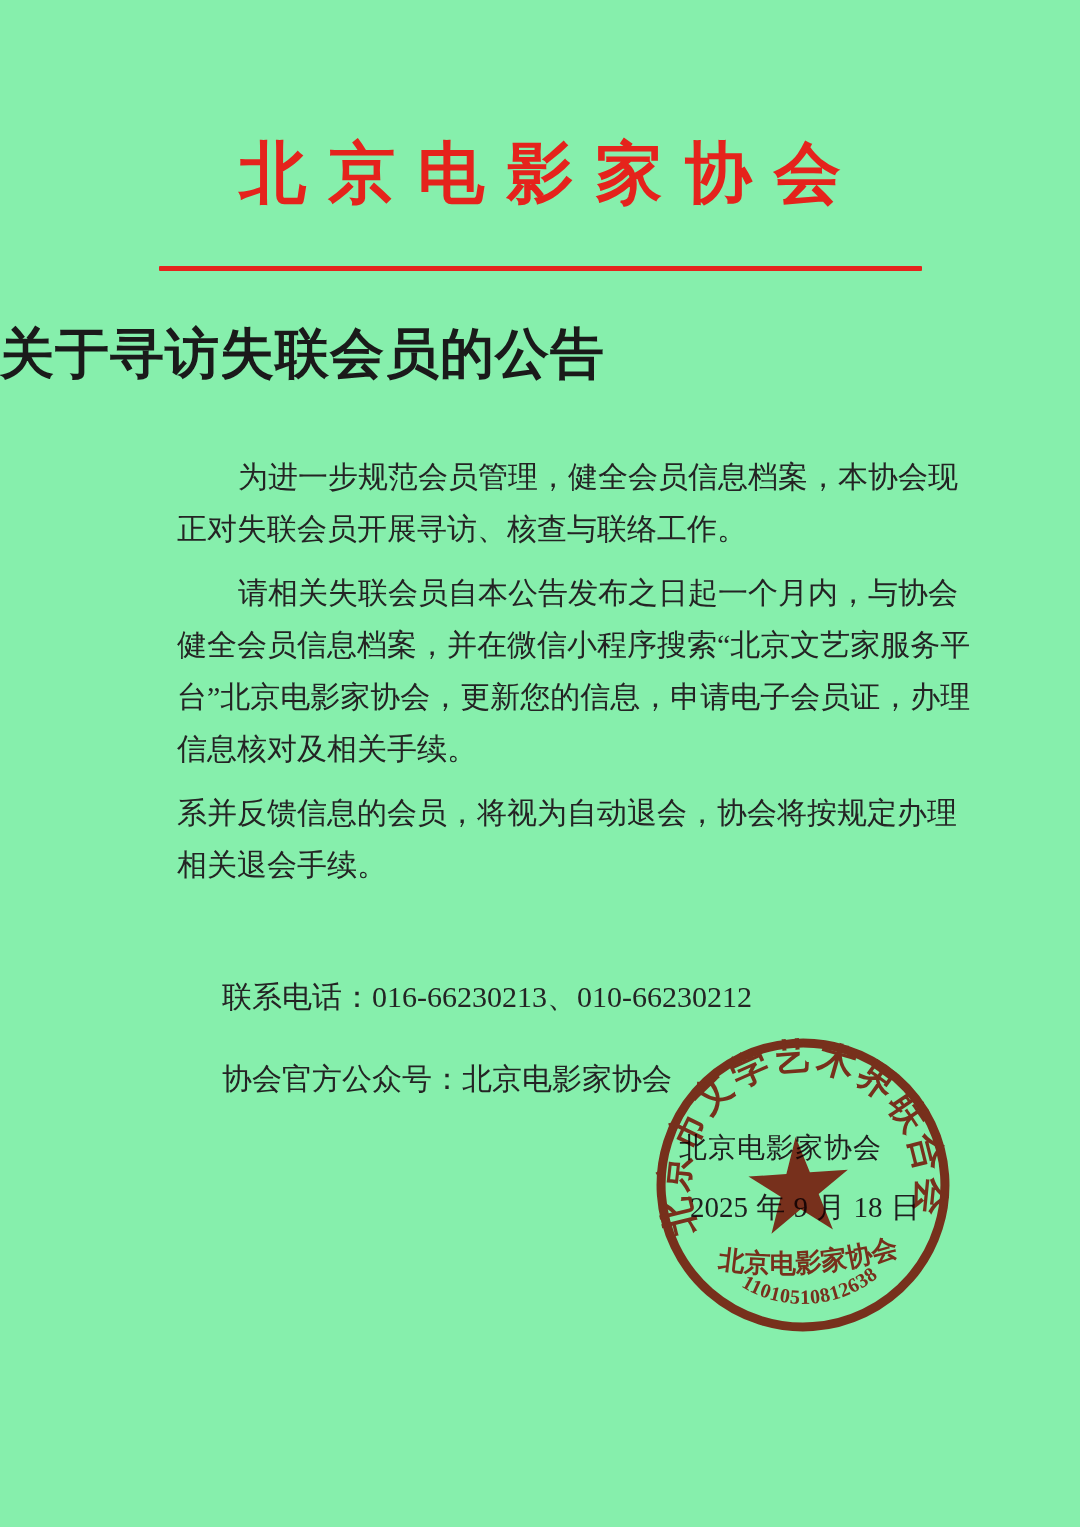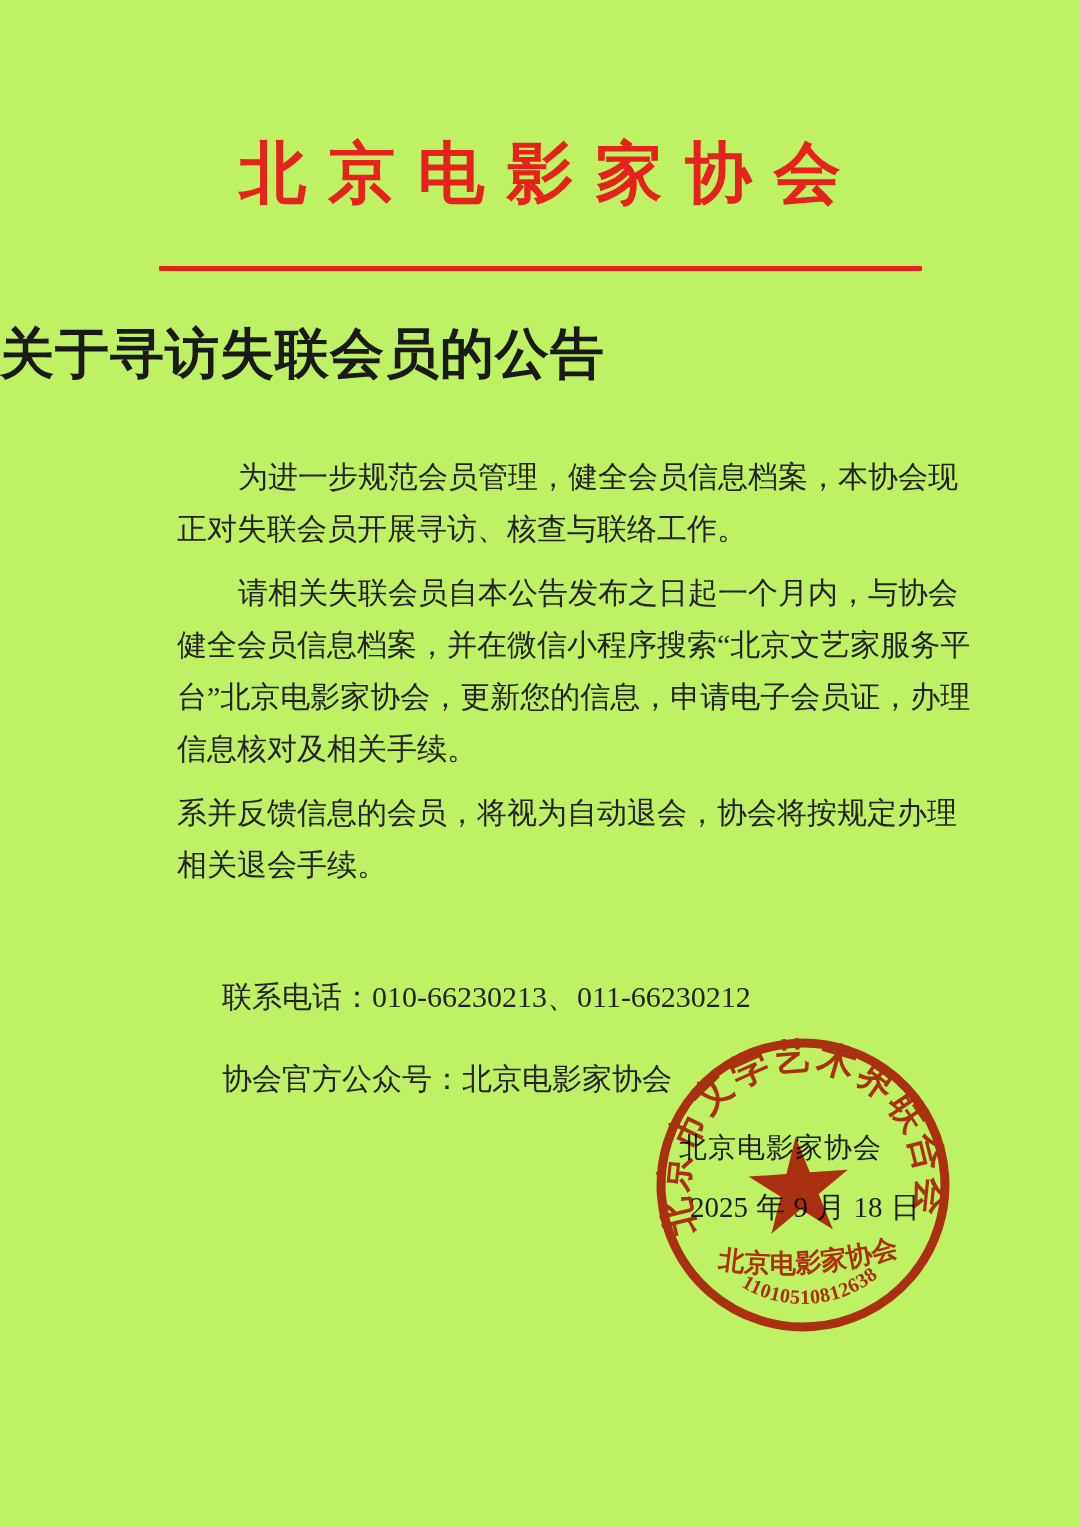--- a/index.html
+++ b/index.html
@@ -5,21 +5,21 @@
   :root{
     --red:#e5231c;
     --seal:#e2281d;
     --ink:#242424;
   }
   html,body{margin:0;padding:0;background:#ffffff;}
   .page{
     position:relative;
     width:1080px;
     height:1527px;
-    background:#bef264;
+    background:#86efac;
     overflow:hidden;
     font-family:"Liberation Serif","DejaVu Serif",serif;
     color:var(--ink);
   }
   .org-header{
     position:absolute;
     top:134px; left:0; width:100%;
     text-align:center;
     font-size:67px;
     line-height:78px;
@@ -131,21 +131,21 @@
       <span class="line">台”北京电影家协会，更新您的信息，申请电子会员证，办理</span>
       <span class="line last">信息核对及相关手续。</span>
     </p>
     <p class="para">
       <span class="line">系并反馈信息的会员，将视为自动退会，协会将按规定办理</span>
       <span class="line last">相关退会手续。</span>
     </p>
   </div>
 
   <div class="contact-block">
-    <div class="contact-line">联系电话：010-66230213、011-66230212</div>
+    <div class="contact-line">联系电话：016-66230213、010-66230212</div>
     <div class="contact-line">协会官方公众号：北京电影家协会</div>
   </div>
 
   <div class="signature">北京电影家协会</div>
 
   <div class="date">2025 年 9 月 18 日</div>
 
   <svg class="seal" viewBox="0 0 300 300" aria-hidden="true">
     <defs>
       <path id="arcRing" d="M 41.9,189.3 A 115,115 0 1 1 258.1,189.3" fill="none"></path>

